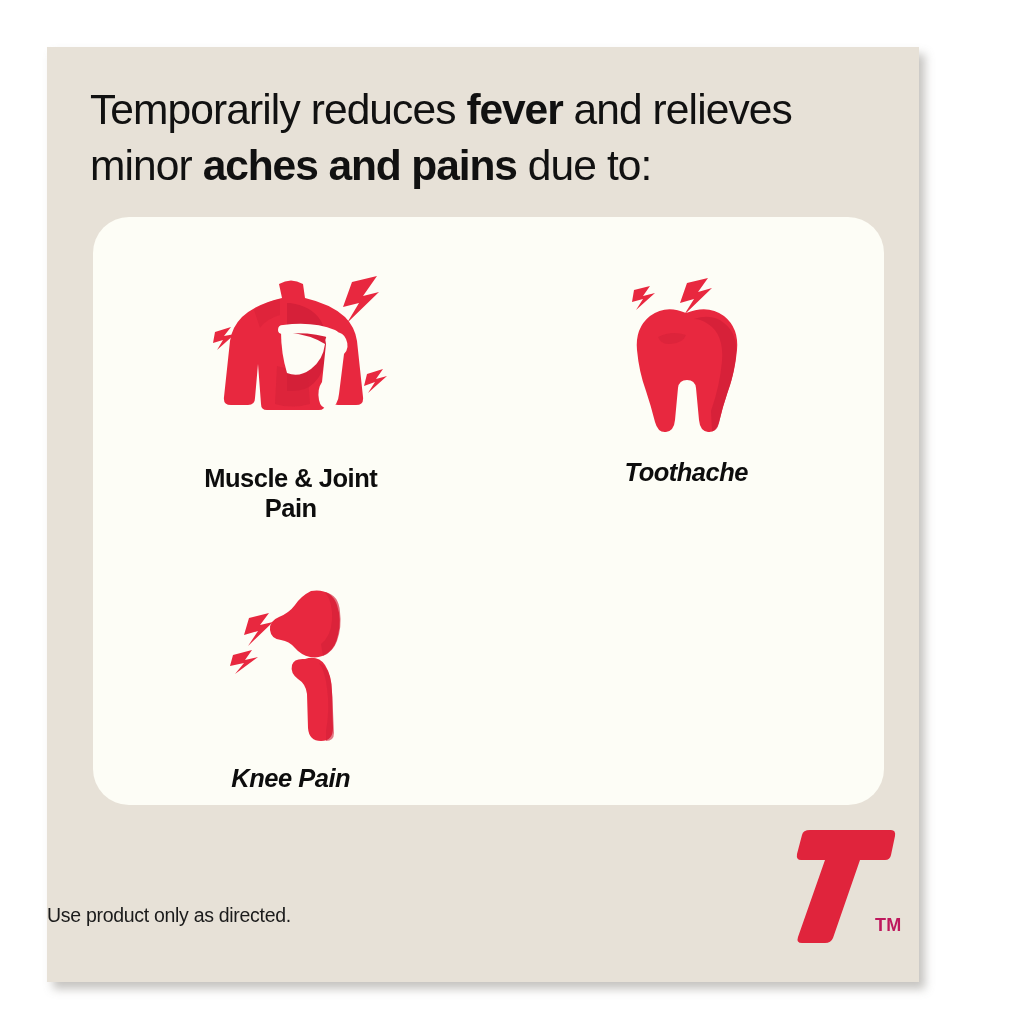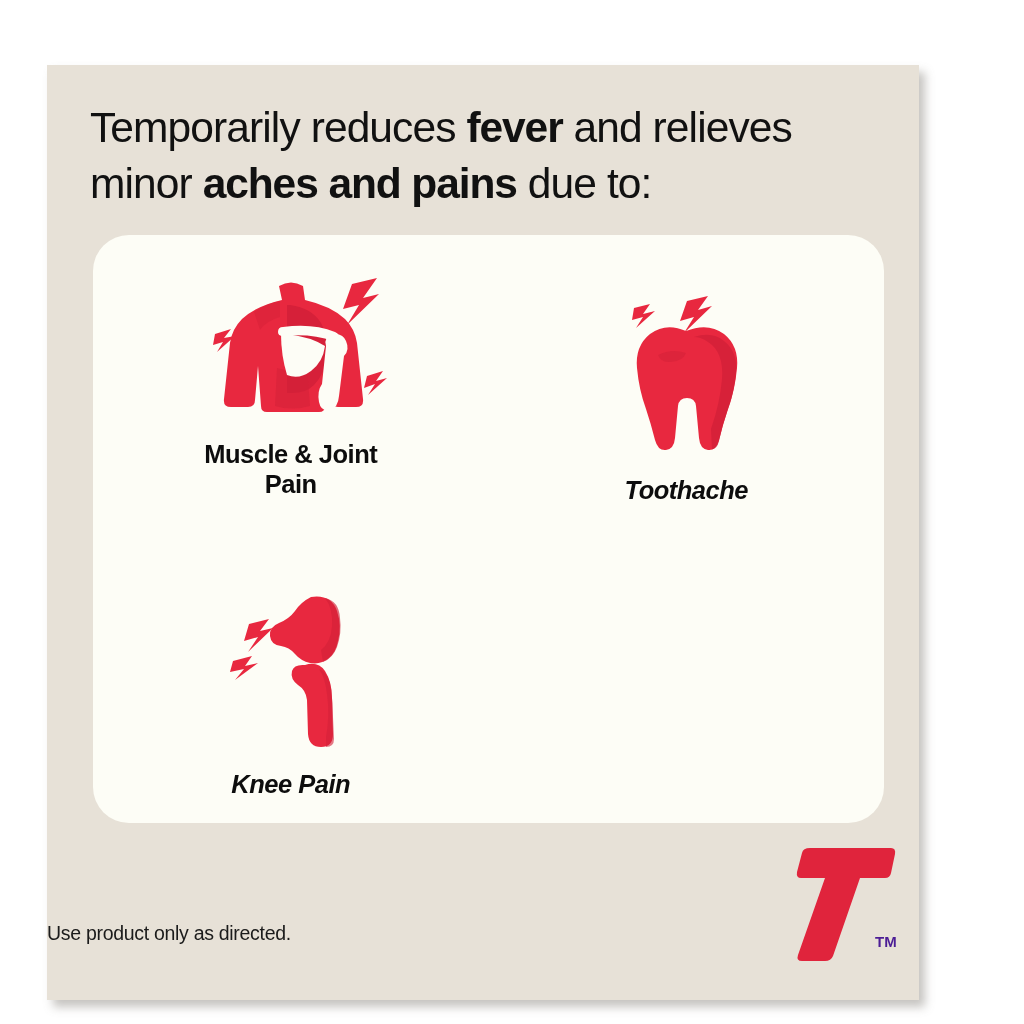--- a/index.html
+++ b/index.html
@@ -16,21 +16,21 @@
     position: relative;
     width: 1024px;
     height: 1024px;
     background: #ffffff;
   }
 
   
   .panel {
     position: absolute;
     left: 47px;
-    top: 65px;
+    top: 47px;
     width: 872px;
     height: 935px;
     background: #e7e1d7;
     box-shadow: 6px 7px 9px rgba(120,115,108,0.42);
   }
 
   
   .headline {
     position: absolute;
     left: 43px;
@@ -63,21 +63,21 @@
     grid-template-rows: 1fr 1fr;
   }
 
   .cell {
     position: relative;
     display: flex;
     flex-direction: column;
     align-items: center;
     justify-content: flex-start;
   }
-  .cell.r1 { padding-top: 36px; }
+  .cell.r1 { padding-top: 52px; gap: 26px; }
   .cell.r2 { padding-top: 58px; }
 
   .icon-box {
     height: 152px;
     display: flex;
     align-items: center;
     justify-content: center;
   }
   .icon-box.tooth { height: 162px; }
   .icon-box.knee  { height: 162px; }
@@ -111,22 +111,22 @@
     top: 775px;
     width: 105px;
     height: 125px;
   }
   .logo svg { display: block; }
 
   .tm {
     position: absolute;
     left: 828px;
     top: 868px;
-    color: #4c1d95;
-    font-size: 15px;
+    color: #be185d;
+    font-size: 18px;
     font-weight: 700;
     letter-spacing: 0.2px;
   }
 </style>
 </head>
 <body>
 
 <div id="stage">
 
   <div class="panel">

